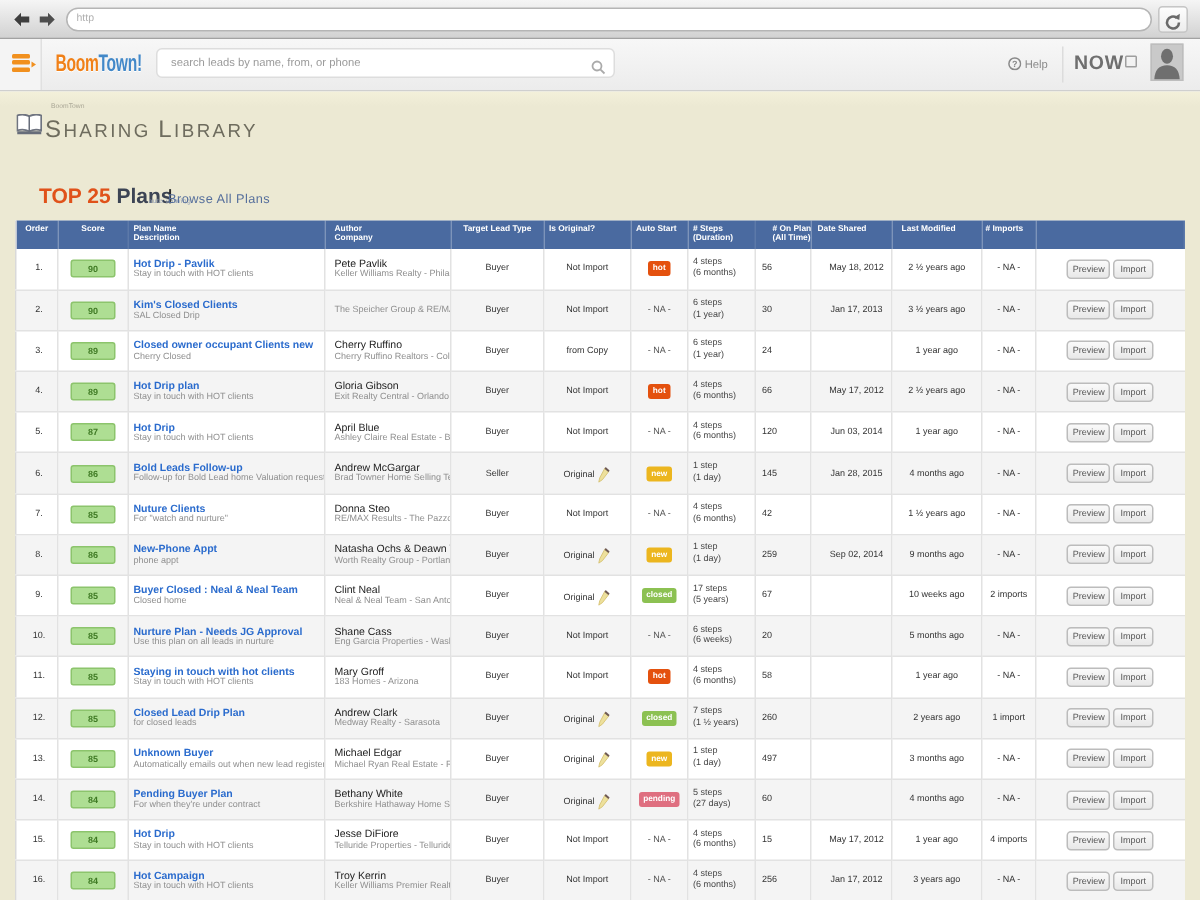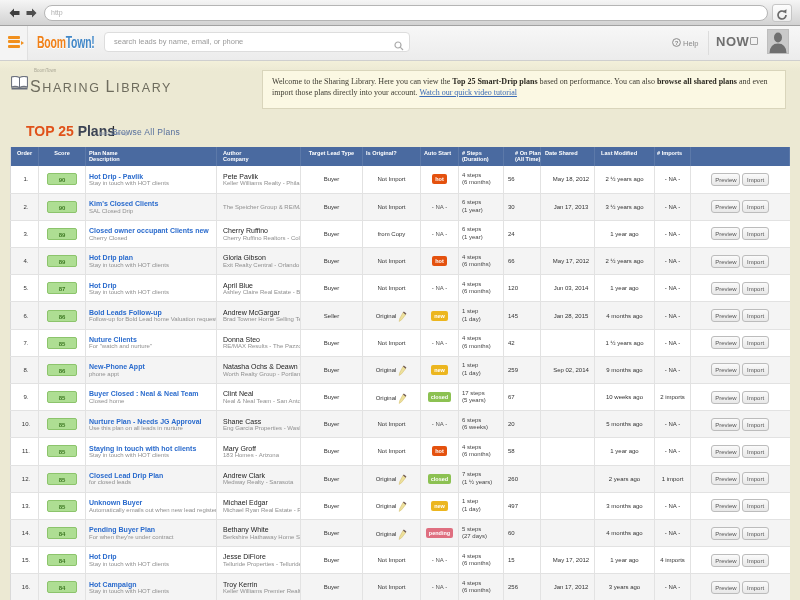--- a/index.html
+++ b/index.html
@@ -112,21 +112,21 @@
 
   <div id="appbar">
     <div id="sidebarstrip"></div>
     <div id="burger">
         <div></div>
         <div></div>
         <div></div>
       </div>
     <div id="burgertri"></div>
     <div id="logo"><span class="b">Boom</span><span class="t">Town!</span></div>
-    <div id="searchbox">search leads by name, email, or phone</div>
+    <div id="searchbox">search leads by name, from, or phone</div>
     <div id="mag">
       <svg width="10" height="10" viewBox="0 0 10 10">
         <circle cx="4" cy="4" r="3" fill="none" stroke="#aaa" stroke-width="1.2"></circle>
         <line x1="6.2" y1="6.2" x2="9" y2="9" stroke="#aaa" stroke-width="1.2"></line>
       </svg>
     </div>
     <div id="helpgrp"><svg width="9" height="9" viewBox="0 0 9 9" style="vertical-align:-1.5px;">
           <circle cx="4.5" cy="4.5" r="3.9" fill="none" stroke="#8a8a8a" stroke-width="1"></circle>
           <text x="4.5" y="6.6" font-size="6" font-weight="bold" fill="#8a8a8a" text-anchor="middle" font-family="Liberation Sans">?</text>
         </svg> Help</div>
@@ -144,21 +144,20 @@
   <div id="content">
     <div id="minitit">BoomTown</div>
     <div id="bookicon">
       <svg width="17" height="14" viewBox="0 0 17 14">
         <path d="M0.5 1 Q4.5 -0.5 8.5 1.5 Q12.5 -0.5 16.5 1 L16.5 11 Q12.5 9.5 8.5 11.5 Q4.5 9.5 0.5 11 Z" fill="#fff" stroke="#6f7480" stroke-width="1.2"></path>
         <line x1="8.5" y1="1.5" x2="8.5" y2="11.5" stroke="#676d7a" stroke-width="1"></line>
         <rect x="0.5" y="11.5" width="16" height="2" fill="#676d7a"></rect>
       </svg>
     </div>
     <div id="shlib"><span class="big">S</span>HARING <span class="big">L</span>IBRARY</div>
-    <div id="welcome">Welcome to the Sharing Library. Here you can view the <b>Top 25 Smart-Drip plans</b> based on performance. You can also <b>browse all shared plans</b> and even import those plans directly into your account. <a>Watch our quick video tutorial</a></div>
     <div id="heading"><span class="top25">TOP 25 </span><span class="plans">Plans</span></div>
     <div class="sm t1" style="left:99px; top:70px;">auto sho</div>
     <div class="sm caret" style="left:112px; top:64px;">|</div>
     <div class="sm t1" style="left:117px; top:70px;">wing</div>
     <div id="browseall">Browse All Plans</div>
 
     <table id="tbl">
       <colgroup>
         <col style="width:28px">
           <col style="width:47px">

